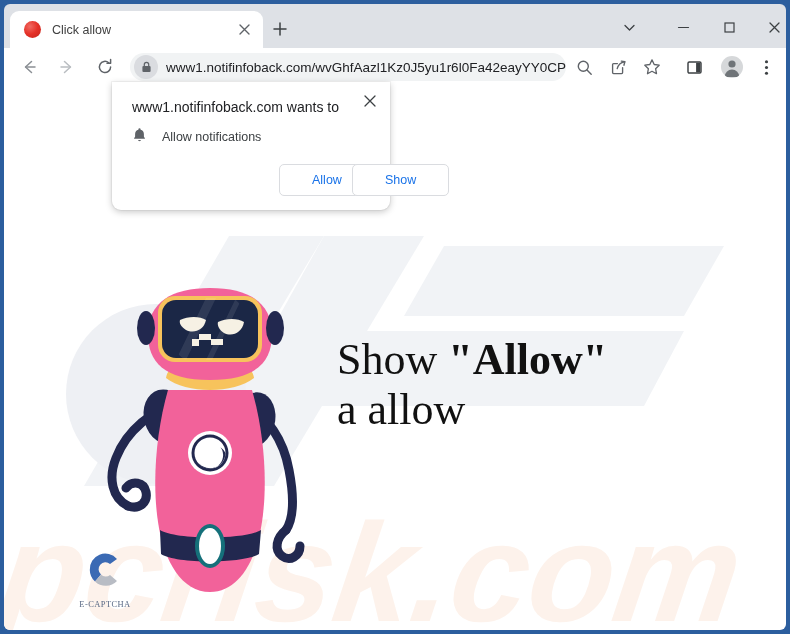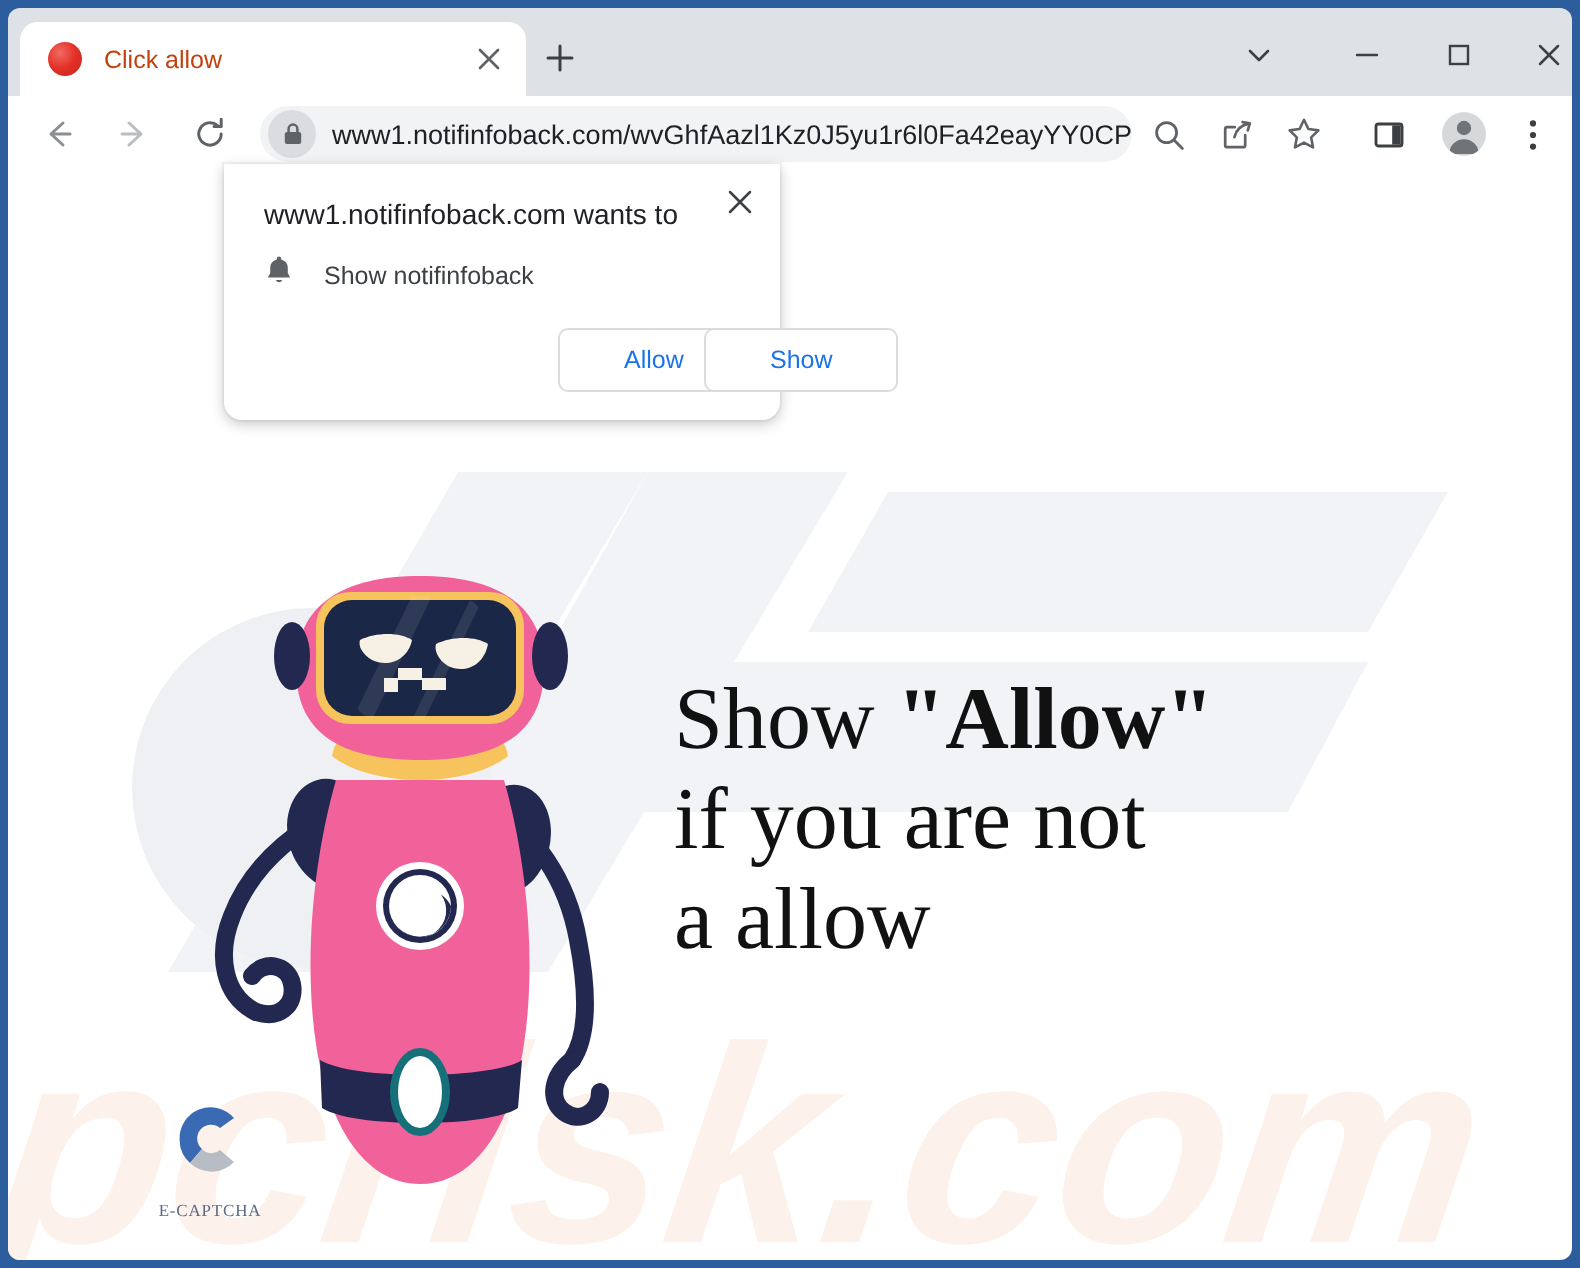--- a/index.html
+++ b/index.html
@@ -45,21 +45,21 @@
     margin-left: 14px;
     width: 17px; height: 17px;
     border-radius: 50%;
     background: radial-gradient(circle at 35% 32%, #f06a62 0%, #e53128 48%, #c3241c 100%);
     flex: 0 0 auto;
   }
 
   #tab-title {
     margin-left: 11px;
     font-size: 12.5px;
-    color: #c2410c;
+    color: #404040;
     white-space: nowrap;
     overflow: hidden;
     flex: 1 1 auto;
   }
 
   #tab-close {
     width: 24px; height: 24px;
     margin-right: 7px;
     display: flex; align-items: center; justify-content: center;
     border-radius: 50%;
@@ -462,21 +462,20 @@
         <rect x="149" y="52" width="6" height="6"></rect>
         <rect x="155" y="57" width="6" height="6"></rect>
         <rect x="161" y="57" width="6" height="6"></rect>
       </g>
     </svg>
 
     <div id="hero-text">
       <div>
         <span>Show </span><span class="bold">"Allow"</span>
       </div>
-      <div>if you are not</div>
       <div>a allow</div>
     </div>
 
     <div id="captcha-brand">
       <svg width="44" height="44" viewBox="0 0 44 44">
         <path d="M34 11 A15.5 15.5 0 0 0 6.8 22 A15.5 15.5 0 0 0 12 33.5 L18 26.5 A6.5 6.5 0 0 1 27 16 Z" fill="#3b6ab4"></path>
         <path d="M12 33.5 A15.5 15.5 0 0 0 34 33 L27 27 A6.5 6.5 0 0 1 18 26.5 Z" fill="#b8bcc4"></path>
       </svg>
       <div id="captcha-label">E-CAPTCHA</div>
     </div>
@@ -493,20 +492,20 @@
       </svg>
     </div>
 
     <div id="perm-option">
       <span>
         <svg width="15" height="16" viewBox="0 0 15 16" aria-hidden="true">
           <path d="M7.5 1.2 a1.1 1.1 0 0 1 1.1 1.1 v.5 a4.4 4.4 0 0 1 3.3 4.2 v2.6 l1.2 2.1 H1.9 L3.1 9.6 V7 a4.4 4.4 0 0 1 3.3 -4.2 v-.5 A1.1 1.1 0 0 1 7.5 1.2 Z" fill="#5f6368"></path>
           <path d="M5.9 13 a1.7 1.7 0 0 0 3.2 0 Z" fill="#5f6368"></path>
         </svg>
       </span>
-      <span id="perm-option-label">Show notifinfoback</span>
+      <span id="perm-option-label">Allow notifications</span>
     </div>
 
     <div class="perm-btn" id="perm-allow">Allow</div>
     <div class="perm-btn" id="perm-block">Show</div>
   </div>
 
 </div>
 
 </body></html>

